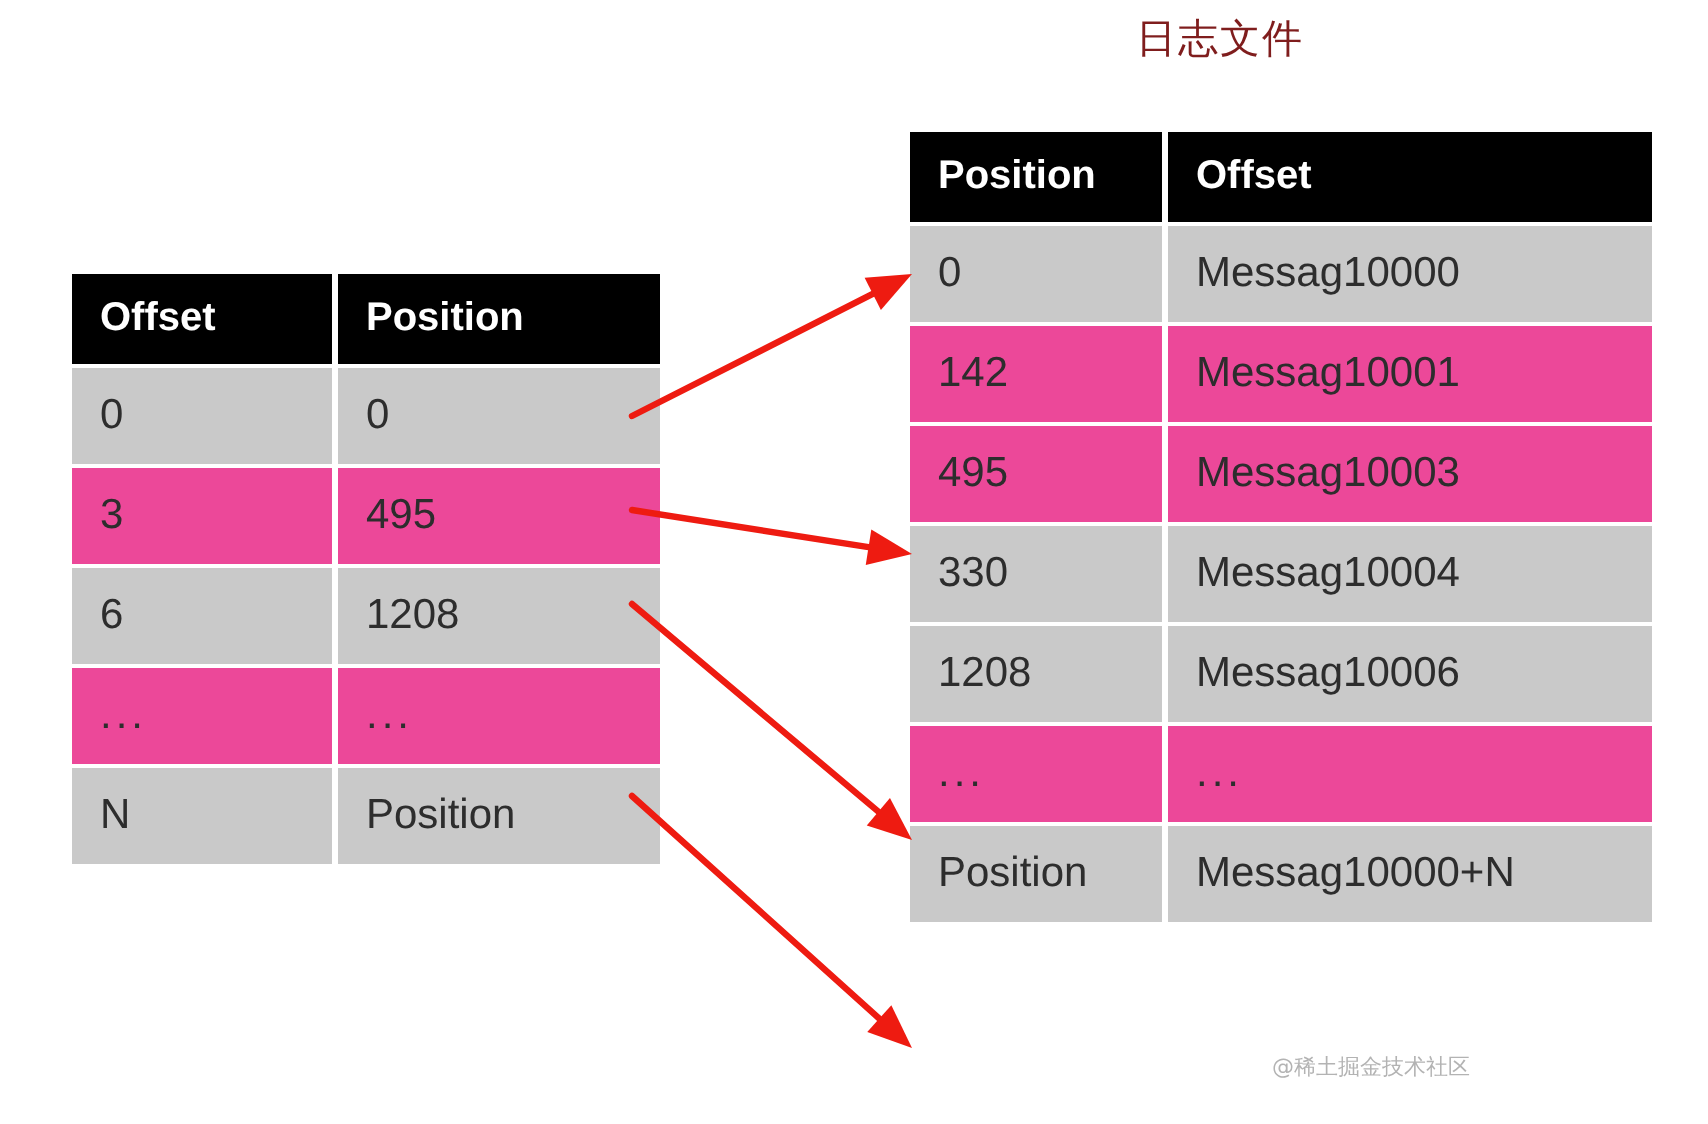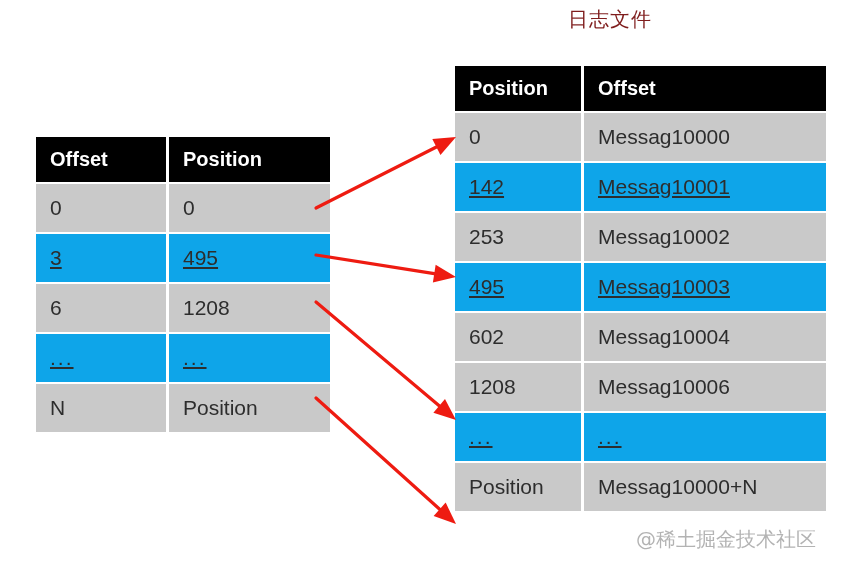--- a/index.html
+++ b/index.html
@@ -60,21 +60,21 @@
     padding: 0 0 0 14px;
     height: 48px;
     vertical-align: middle;
     border-right: 3px solid #ffffff;
     border-bottom: 2px solid #ffffff;
     overflow: hidden;
     white-space: nowrap;
   }
   .data-table td:last-child { border-right: none; }
   .data-table tr.row-dark  td { background: #c9c9c9; }
-  .data-table tr.row-light td { background: #0ea5e9; text-decoration: underline; }
+  .data-table tr.row-light td { background: #ec4899; }
   .data-table tr.header-row th { border-bottom: 2px solid #ffffff; }
   .ellipsis-cell { letter-spacing: 2px; color: #6d6d6d; }
 
   
   #index-table { left: 12px; top: 137px; width: 294px; margin-left: 24px; }
   #index-table col.c1 { width: 133px; }
   #index-table col.c2 { width: 161px; }
 
   
   #log-table { left: 455px; top: 66px; width: 371px; }
@@ -87,21 +87,21 @@
     left: 0; top: 0;
     width: 854px; height: 562px;
     pointer-events: none;
   }
 
   
   #watermark {
     position: absolute;
     left: 636px;
     top: 526px;
-    font-size: 20px;
+    font-size: 11px;
     color: #9a9a9a;
     opacity: .75;
     white-space: nowrap;
     font-family: "DejaVu Sans", "Liberation Sans", sans-serif;
   }
 </style>
 </head>
 <body>
 
 <div id="canvas">
@@ -157,30 +157,26 @@
     </thead>
     <tbody>
       <tr class="row-dark">
         <td>0</td>
         <td>Messag10000</td>
       </tr>
       <tr class="row-light">
         <td>142</td>
         <td>Messag10001</td>
       </tr>
-      <tr class="row-dark">
-        <td>253</td>
-        <td>Messag10002</td>
-      </tr>
       <tr class="row-light">
         <td>495</td>
         <td>Messag10003</td>
       </tr>
       <tr class="row-dark">
-        <td>602</td>
+        <td>330</td>
         <td>Messag10004</td>
       </tr>
       <tr class="row-dark">
         <td>1208</td>
         <td>Messag10006</td>
       </tr>
       <tr class="row-light">
         <td class="ellipsis-cell">...</td>
         <td class="ellipsis-cell">...</td>
       </tr>

